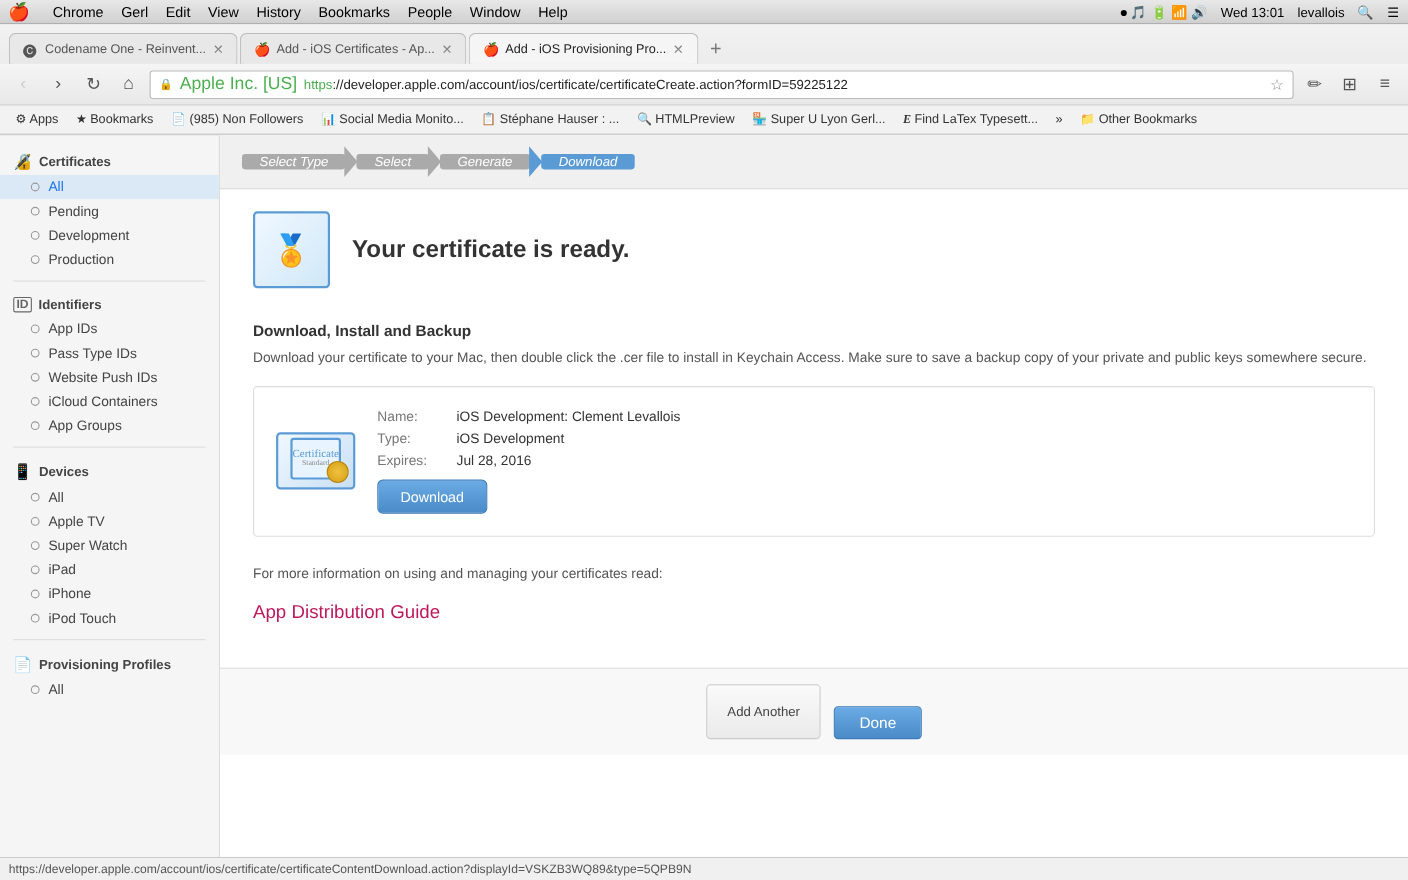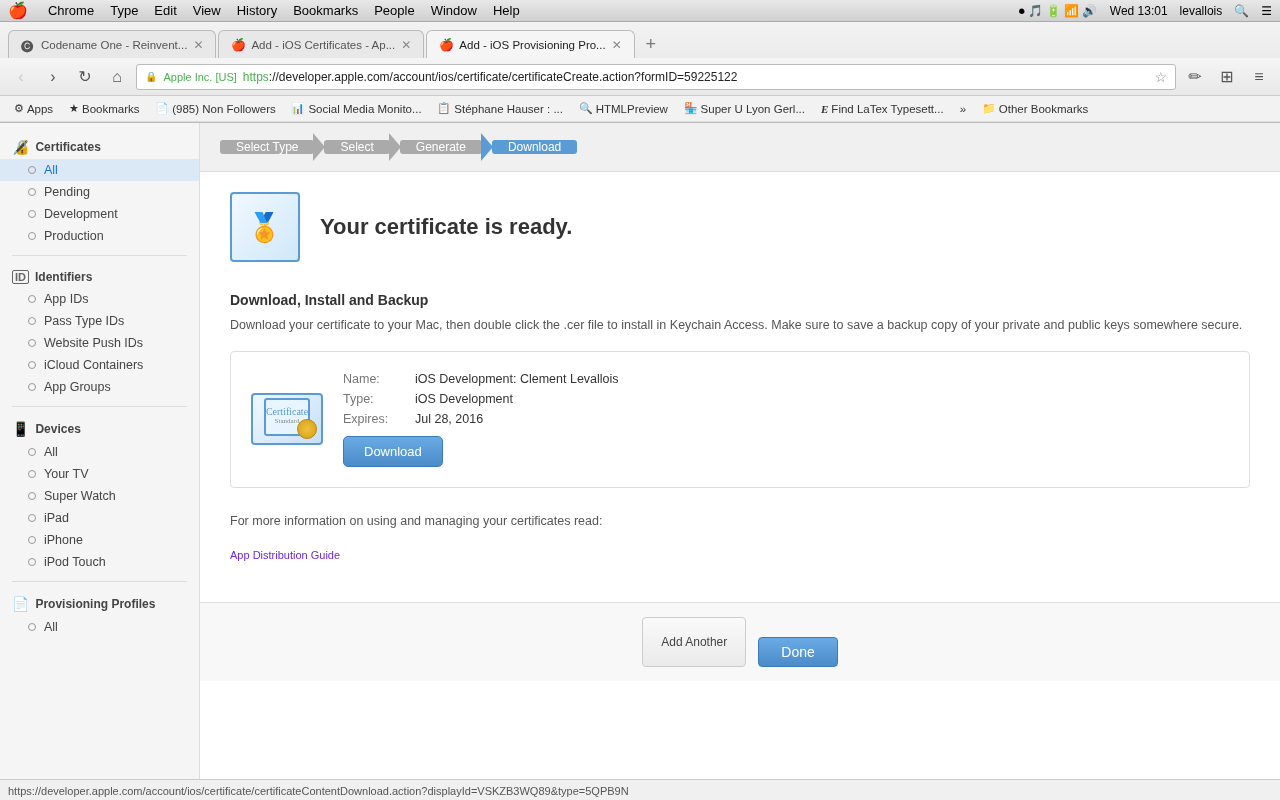--- a/index.html
+++ b/index.html
@@ -172,20 +172,21 @@
       border-bottom: 1px solid #ddd;
       padding: 10px 20px;
       gap: 0;
     }
     .step-pill {
       padding: 0 16px;
       border-radius: 3px;
       background: #ccc;
       color: white;
       font-size: 12px;
+      font-style: italic;
     }
     .step-pill.done { background: #aaa; }
     .step-pill.active { background: #5b9bd5; }
     .step-arrow {
       width: 0; height: 0;
       border-top: 14px solid transparent;
       border-bottom: 14px solid transparent;
       border-left: 12px solid #ccc;
       margin: 0 -1px;
     }
@@ -272,23 +273,23 @@
       padding: 7px 20px;
       font-size: 13px;
       cursor: pointer;
       font-weight: 500;
       display: block;
       margin-top: 10px;
     }
 
     .doc-section { margin-bottom: 20px; }
     .doc-link {
-      color: #6d28d9;
+      color: #be185d;
       text-decoration: none;
-      font-size: 11px;
+      font-size: 17px;
     }
 
     
     .bottom-bar {
       display: flex;
       justify-content: center;
       gap: 12px;
       padding: 14px 20px;
       border-top: 1px solid #e0e0e0;
       background: #f8f8f8;
@@ -324,21 +325,21 @@
       font-size: 11px;
       color: #555;
     }
   </style>
 </head>
 <body>
 
 <div class="menu-bar">
   <span class="menu-bar-apple">🍎</span>
   <span class="menu-bar-item">Chrome</span>
-  <span class="menu-bar-item">Type</span>
+  <span class="menu-bar-item">Gerl</span>
   <span class="menu-bar-item">Edit</span>
   <span class="menu-bar-item">View</span>
   <span class="menu-bar-item">History</span>
   <span class="menu-bar-item">Bookmarks</span>
   <span class="menu-bar-item">People</span>
   <span class="menu-bar-item">Window</span>
   <span class="menu-bar-item">Help</span>
   <div class="menu-bar-right">
     <span>⏺ 🎵 🔋 📶 🔊</span>
     <span>Wed 13:01</span>
@@ -369,21 +370,21 @@
     <div class="tab-new">+</div>
   </div>
 
   <div class="nav-bar">
     <button class="nav-btn disabled">‹</button>
     <button class="nav-btn">›</button>
     <button class="nav-btn">↻</button>
     <button class="nav-btn">⌂</button>
     <div class="address-bar">
       <span class="address-secure">🔒</span>
-      <span style="color:#4caf50;font-size:11px;">Apple Inc. [US]</span>
+      <span style="color:#4caf50;font-size:16px;">Apple Inc. [US]</span>
       <span class="address-url">
         <span style="color:#4caf50">https</span><span>://developer.apple.com/account/ios/certificate/certificateCreate.action?formID=59225122</span>
       </span>
       <span class="nav-star">☆</span>
     </div>
     <button class="nav-btn">✏</button>
     <button class="nav-btn">⊞</button>
     <button class="nav-btn">≡</button>
   </div>
 
@@ -486,21 +487,21 @@
     <div class="sidebar-section-header">
       <span class="sidebar-section-icon">📱</span>
       <span>Devices</span>
     </div>
     <div class="sidebar-item">
       <span class="sidebar-bullet"></span>
       <span>All</span>
     </div>
     <div class="sidebar-item">
       <span class="sidebar-bullet"></span>
-      <span>Your TV</span>
+      <span>Apple TV</span>
     </div>
     <div class="sidebar-item">
       <span class="sidebar-bullet"></span>
       <span>Super Watch</span>
     </div>
     <div class="sidebar-item">
       <span class="sidebar-bullet"></span>
       <span>iPad</span>
     </div>
     <div class="sidebar-item">

